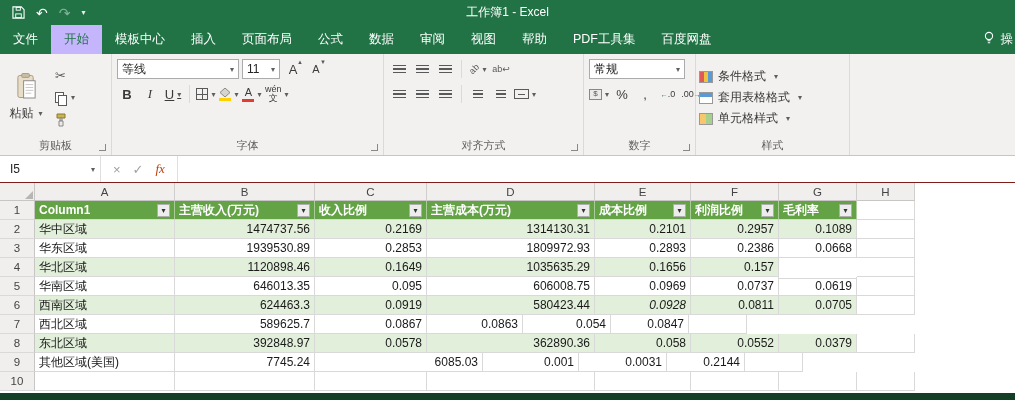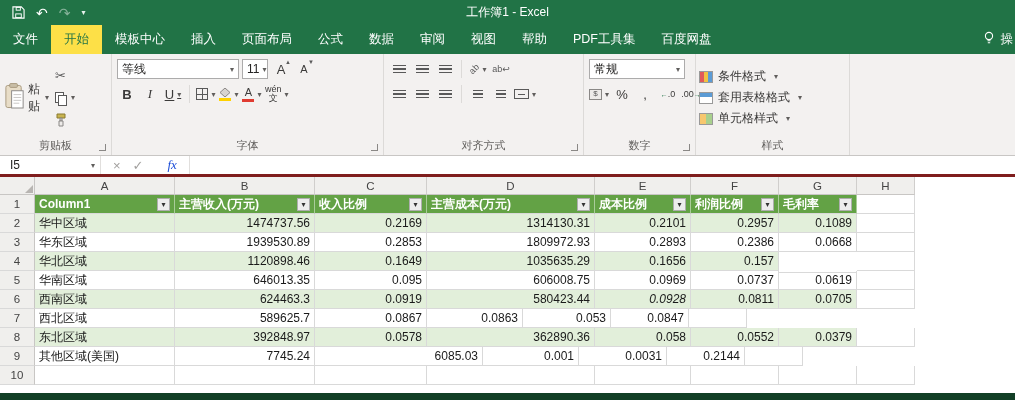--- a/index.html
+++ b/index.html
@@ -12,49 +12,49 @@
   .qat{display:flex;align-items:center;gap:11px;padding-left:12px;z-index:2;}
   .qicon{font-size:14px;line-height:1;color:#fff;display:flex;align-items:center;}
   .qicon.dim{opacity:.45;}
   .qcaret{font-size:8px;opacity:.9;}
   .wtitle{position:absolute;left:0;right:0;text-align:center;font-size:12px;color:#fff;}
 
   
   .tabbar{height:29px;background:#217346;display:flex;align-items:stretch;color:#fff;}
   .tabs{display:flex;align-items:stretch;}
   .tab{padding:0 13px;display:flex;align-items:center;font-size:12.5px;white-space:nowrap;cursor:default;}
-  .tab.active{background:#fde047;color:#217346;}
+  .tab.active{background:#c4b5fd;color:#217346;}
   .tellme{margin-left:auto;display:flex;align-items:center;gap:6px;padding-right:2px;font-size:12.5px;white-space:nowrap;}
 
   
   .ribbon{height:102px;background:#F3F1F0;border-bottom:1px solid #C8C6C4;display:flex;align-items:stretch;}
   .rgroup{display:flex;flex-direction:column;border-right:1px solid #DCDAD8;padding:3px 3px 0;position:relative;flex:none;}
   .rbody{flex:1;display:flex;}
   .rbody.col{flex-direction:column;justify-content:flex-start;}
   .rlabel{height:17px;font-size:11px;color:#605E5C;text-align:center;position:relative;padding:0 12px;white-space:nowrap;}
   .launcher{position:absolute;right:2px;bottom:4px;width:7px;height:7px;border-right:1px solid #8A8886;border-bottom:1px solid #8A8886;}
   .rfill{flex:1;}
 
   
   .g-clip{width:112px;}
-  .bigbtn{width:46px;display:flex;flex-direction:row;align-items:center;justify-content:center;gap:2px;font-size:12px;color:#3B3A39;}
+  .bigbtn{width:46px;display:flex;flex-direction:column;align-items:center;justify-content:center;gap:2px;font-size:12px;color:#3B3A39;}
   .biglabel{display:flex;align-items:center;gap:2px;}
   .minicol{display:flex;flex-direction:column;justify-content:center;gap:6px;padding-left:6px;}
   .mini{display:flex;align-items:center;gap:2px;font-size:13px;color:#595959;height:16px;}
   .ic-copy{position:relative;width:11px;height:12px;display:inline-block;}
   .ic-copy::before,.ic-copy::after{content:"";position:absolute;width:7px;height:9px;border:1px solid #595959;background:#fff;}
   .ic-copy::before{left:0;top:0;} .ic-copy::after{left:3px;top:3px;}
 
   
   .g-font{width:272px;}
   .frow{display:flex;align-items:center;gap:3px;margin:2px 2px 3px;}
   .combo{height:20px;border:1px solid #ACABAB;background:#fff;font-size:12px;display:flex;align-items:center;padding:0 4px;color:#252423;}
   .combo .car{margin-left:auto;}
   .car{font-size:8px;color:#605E5C;padding-left:3px;}
-  .fname{width:122px;} .fsize{width:26px;} .nfmt{width:96px;}
+  .fname{width:122px;} .fsize{width:38px;} .nfmt{width:96px;}
   .fbtn{min-width:20px;height:20px;display:flex;align-items:center;justify-content:center;font-size:13px;color:#3B3A39;position:relative;}
   .fbtn .mk{position:absolute;top:0;right:0;font-size:6px;color:#595959;}
   .b{font-weight:bold;} .i{font-style:italic;font-family:"Liberation Serif",serif;} .u{text-decoration:underline;}
   .colorstack{display:flex;flex-direction:column;align-items:center;line-height:1;gap:1px;}
   .bar{width:12px;height:3px;display:block;}
   .bar.red{background:#E03C31;} .bar.yellow{background:#FFD100;}
   .ic-borders{width:12px;height:12px;border:1px solid #595959;background-image:linear-gradient(#595959,#595959),linear-gradient(#595959,#595959);background-size:100% 1px,1px 100%;background-position:center;background-repeat:no-repeat;}
   .phon{font-size:9px;color:#3B3A39;line-height:1;display:flex;flex-direction:column;align-items:center;}
   .vsep{width:1px;background:#DCDAD8;align-self:stretch;margin:1px 3px;}
 
@@ -73,26 +73,26 @@
 
   
   .g-styles{width:154px;}
   .stylecol{display:flex;flex-direction:column;justify-content:center;gap:4px;width:100%;}
   .stylebtn{display:flex;align-items:center;gap:5px;font-size:12px;color:#3B3A39;white-space:nowrap;}
   .ic-cf{width:14px;height:12px;border:1px solid #999;background:linear-gradient(90deg,#E05A5A 0 33%,#F0C242 33% 66%,#5B9BD5 66%);flex:none;}
   .ic-ft{width:14px;height:12px;border:1px solid #999;background:linear-gradient(#5B9BD5 0 4px,#fff 4px);flex:none;}
   .ic-cs{width:14px;height:12px;border:1px solid #999;background:linear-gradient(90deg,#F7C76E 0 50%,#A8D08D 50%);flex:none;}
 
   
-  .formulabar{height:21px;background:#fff;border-bottom:3px solid #7f1d1d;display:flex;align-items:stretch;font-size:12px;}
+  .formulabar{height:27px;background:#fff;border-bottom:1px solid #7f1d1d;display:flex;align-items:stretch;font-size:12px;}
   .namebox{width:100px;display:flex;align-items:center;padding-left:10px;color:#252423;}
   .namebox .car{margin-left:auto;padding-right:5px;}
   .fbicons{display:flex;align-items:center;gap:12px;padding:0 12px;border-left:1px solid #E1DFDD;border-right:1px solid #E1DFDD;}
   .fbx{color:#A19F9D;font-size:13px;}
-  .fx{font-style:italic;font-family:"Liberation Serif",serif;color:#1d4ed8;font-size:13px;margin-left:12px;}
+  .fx{font-style:italic;font-family:"Liberation Serif",serif;color:#c2410c;font-size:13px;}
   .finput{flex:1;background:#fff;}
 
   
   .sheet{position:relative;height:217px;background:#fff;overflow:hidden;}
   .chrow{display:flex;height:18px;background:#fff;}
   .corner{width:35px;background:#F0EFED;border-right:1px solid #C8C6C4;border-bottom:1px solid #C8C6C4;position:relative;flex:none;}
   .corner::after{content:"";position:absolute;right:1px;bottom:1px;border-left:8px solid transparent;border-bottom:8px solid #B8B5B2;}
   .ch{flex:none;background:#F0EFED;border-right:1px solid #D0CECC;border-bottom:1px solid #C8C6C4;display:flex;align-items:center;justify-content:center;font-size:11.5px;color:#444;}
   .srow{display:flex;height:19px;}
   .rn{width:35px;flex:none;background:#F0EFED;border-right:1px solid #C8C6C4;border-bottom:1px solid #D9D9D9;display:flex;align-items:center;justify-content:center;font-size:11.5px;color:#444;}
@@ -466,21 +466,21 @@
           <div class="cell num band" style="width: 88px;">0.0811</div>
           <div class="cell num band" style="width: 78px;">0.0705</div>
           <div class="cell" style="width: 58px;"></div>
         </div>
         <div class="srow">
           <div class="rn">7</div>
           <div class="cell" style="width: 140px;">西北区域</div>
           <div class="cell num" style="width: 140px;">589625.7</div>
           <div class="cell num" style="width: 112px;">0.0867</div>
           <div class="cell num" style="width: 96px;">0.0863</div>
-          <div class="cell num" style="width: 88px;">0.053</div>
+          <div class="cell num" style="width: 88px;">0.054</div>
           <div class="cell num" style="width: 78px;">0.0847</div>
           <div class="cell" style="width: 58px;"></div>
         </div>
         <div class="srow">
           <div class="rn">8</div>
           <div class="cell band" style="width: 140px;">东北区域</div>
           <div class="cell num band" style="width: 140px;">392848.97</div>
           <div class="cell num band" style="width: 112px;">0.0578</div>
           <div class="cell num band" style="width: 168px;">362890.36</div>
           <div class="cell num band" style="width: 96px;">0.058</div>

